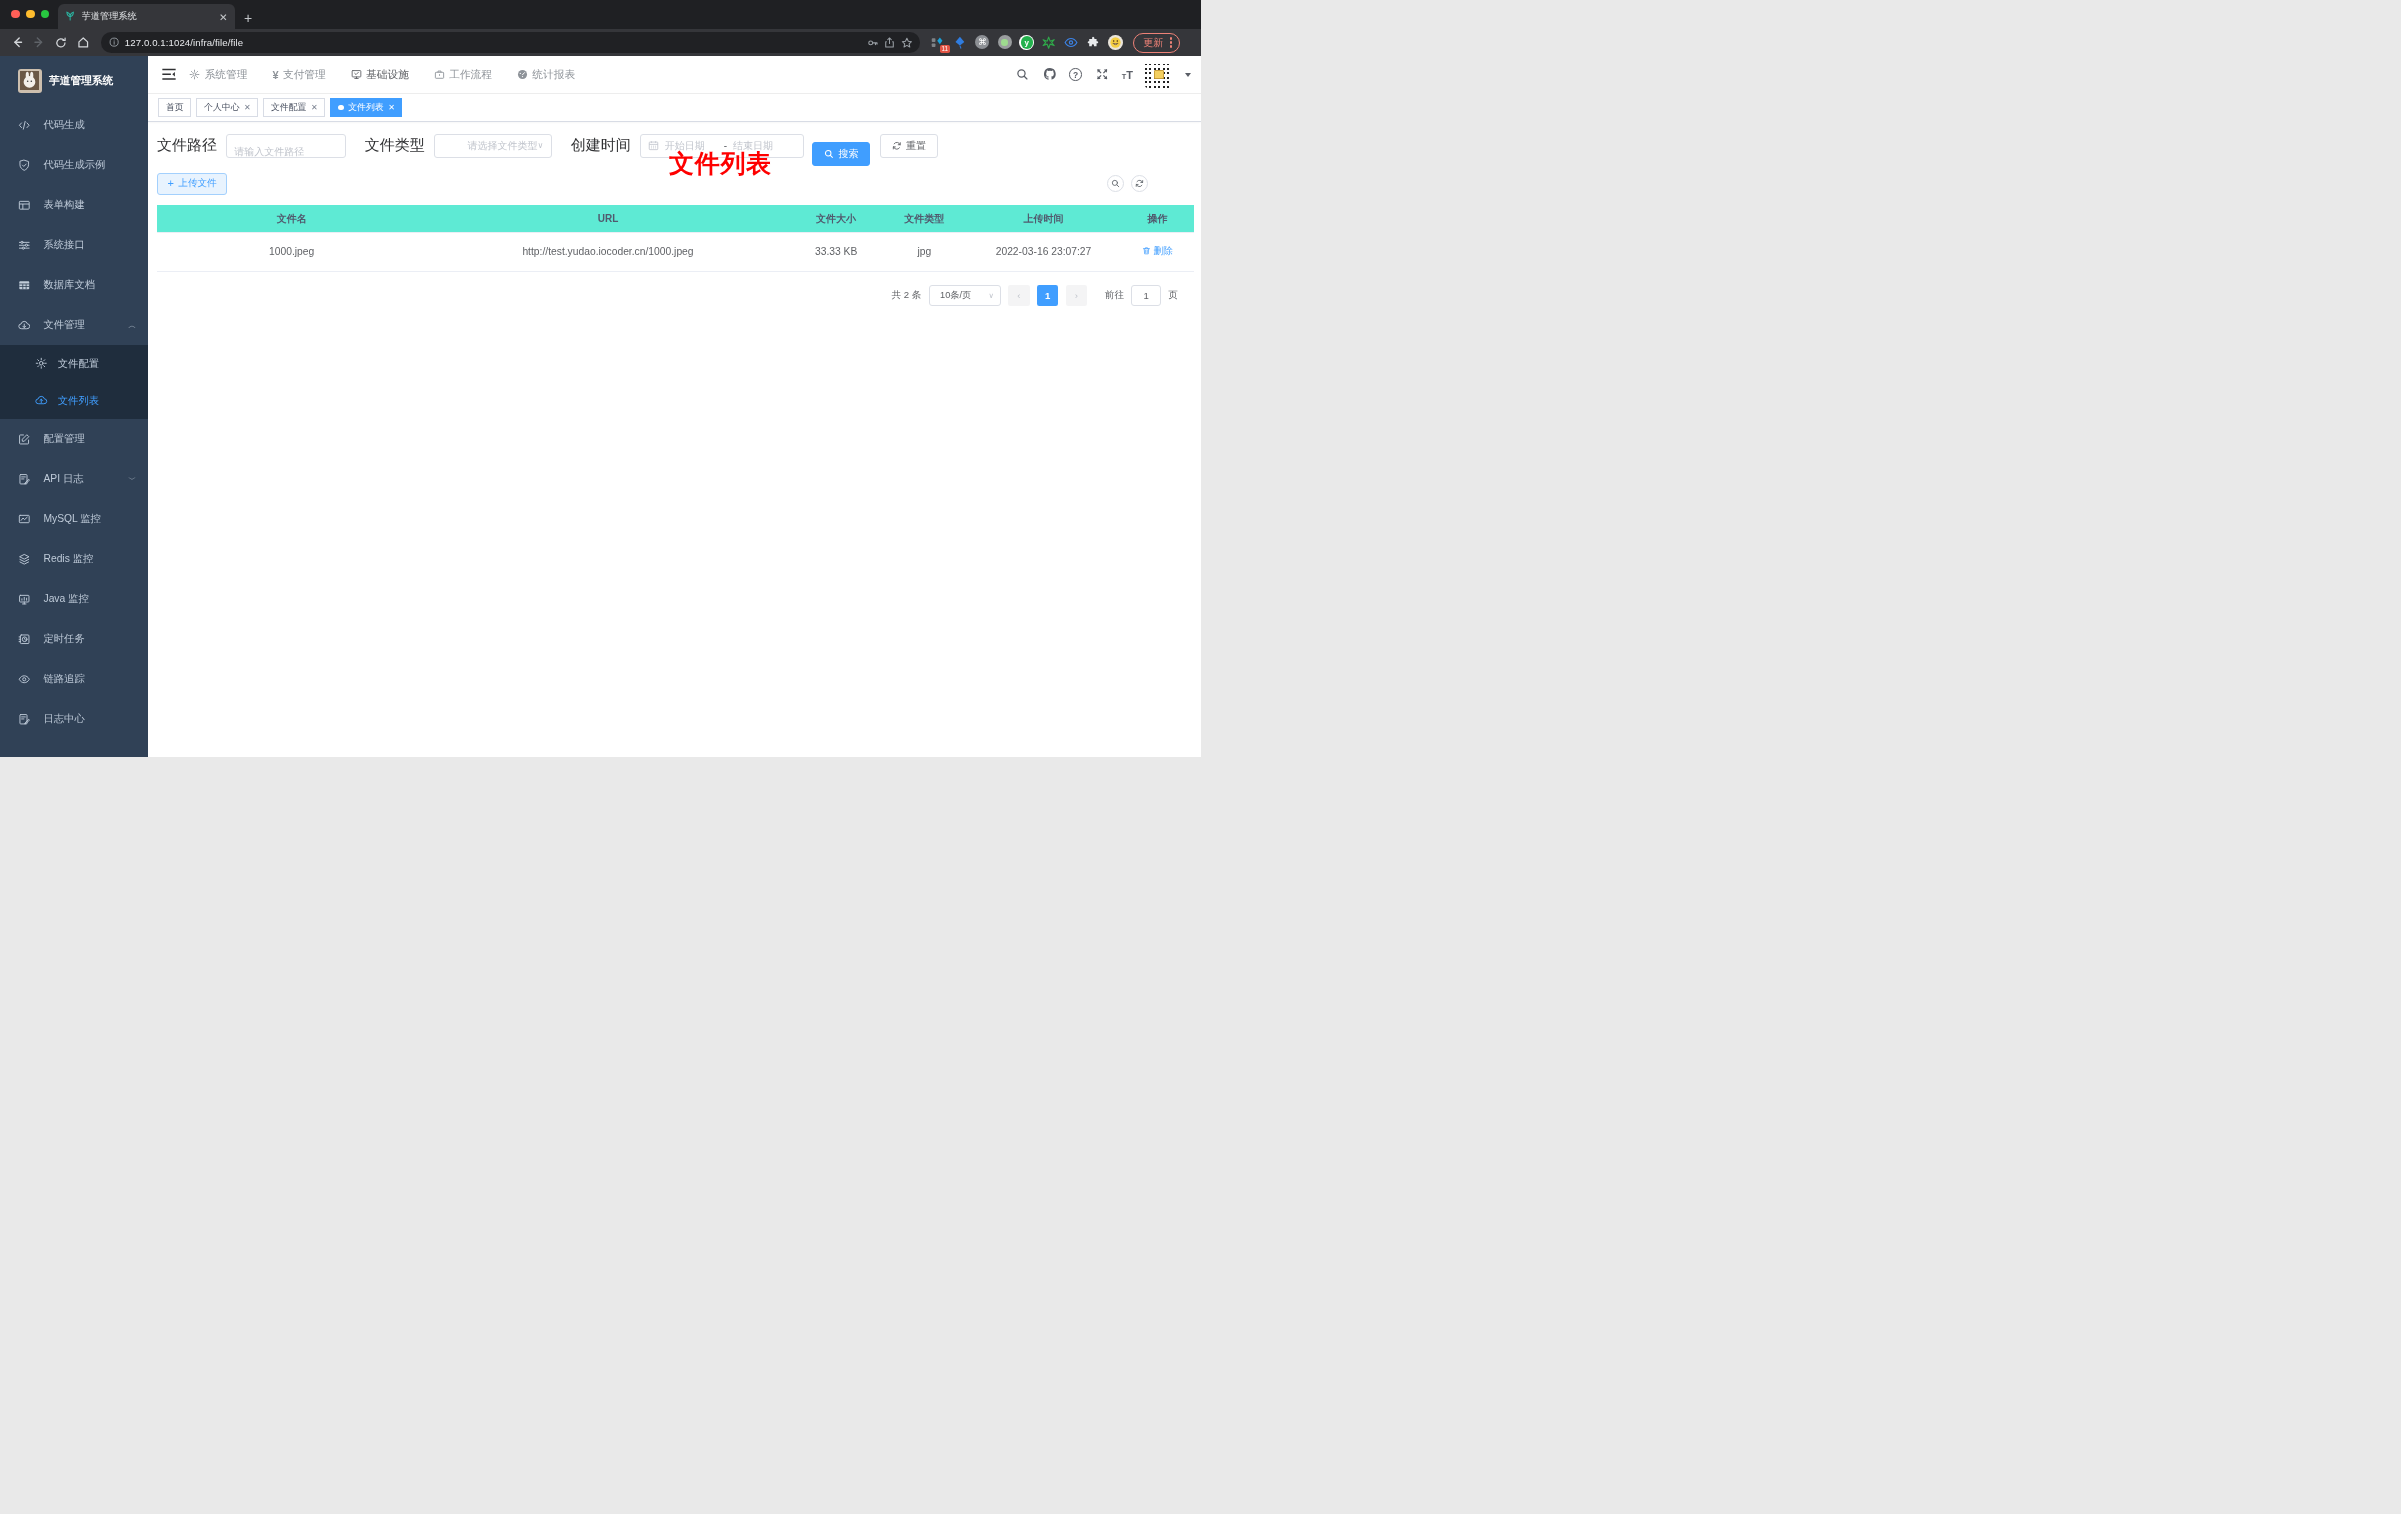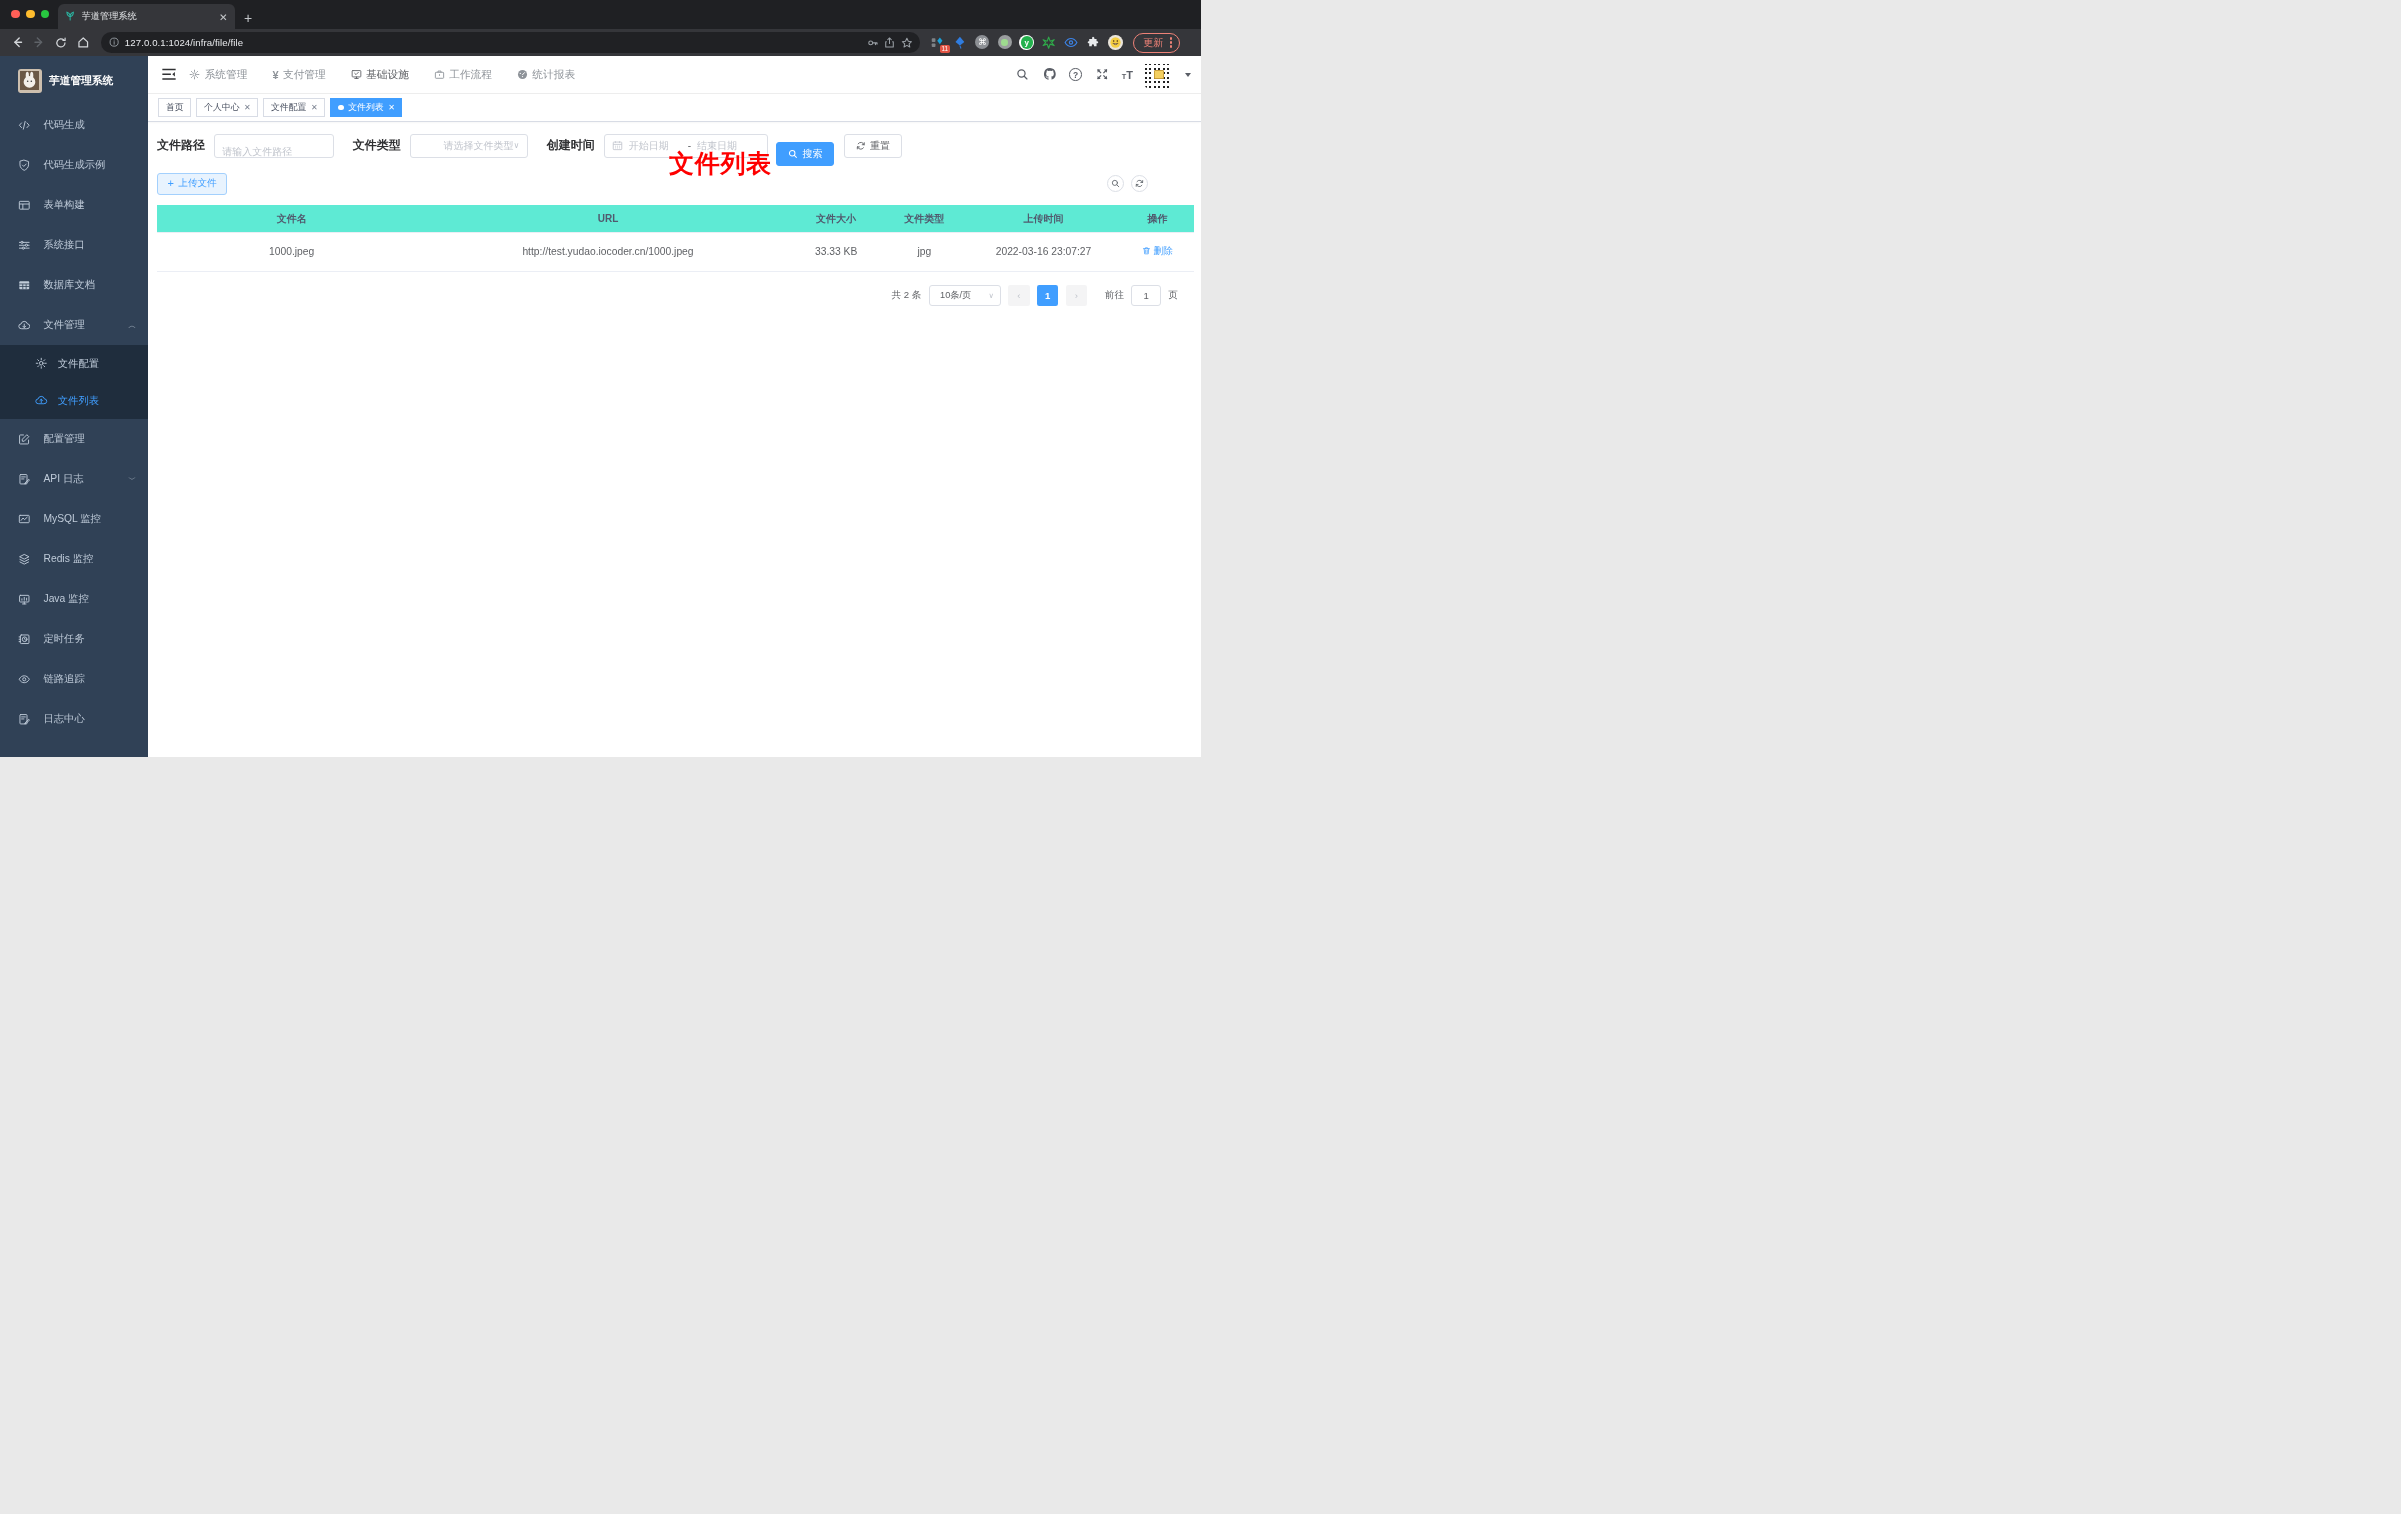--- a/index.html
+++ b/index.html
@@ -73,21 +73,21 @@
   .tag .x { font-size:8px; color:#7b8291; }
   .tag.active { background:#409eff; border-color:#409eff; color:#fff; }
   .tag.active .x { color:#fff; }
   .dot { width:5.9px; height:5.9px; border-radius:50%; background:#fff; }
 
   .annotation { position:absolute; left:521px; top:91px; font-size:25px; font-weight:bold; color:#fe0000; z-index:5;
                 letter-spacing:0.7px; }
 
   .content { padding:11.8px 7.4px 0 8.9px; position:relative; flex:1; }
   .filter-row { display:flex; align-items:center; height:24px; margin-bottom:14.8px; }
-  .flabel { font-size:12px; font-weight:bold; color:#303133; margin-right:8.9px; white-space:nowrap; }
+  .flabel { font-size:15px; font-weight:normal; color:#303133; margin-right:8.9px; white-space:nowrap; }
   .tbox { height:24px; border:0.7px solid #dcdfe6; border-radius:3px; background:#fff; display:flex; align-items:center;
           font-size:10px; color:#c0c4cc; padding:0 7.4px; }
   .tbox input { border:none; outline:none; width:100%; font-size:10px; color:#606266; font-family:inherit; }
   .tbox input::placeholder { color:#c0c4cc; }
   .selbox { width:118px; justify-content:flex-end; }
   .datebox { width:164px; gap:5.9px; }
   .datebox input { width:53px; text-align:left; }
   .btn { height:24px; border-radius:3px; font-size:10px; display:flex; align-items:center; gap:4.4px; padding:0 11px; cursor:pointer; }
   .btn-primary { background:#409eff; color:#fff; border:0.7px solid #409eff; margin-left:8.9px;margin-top:16px; }
   .btn-plain { background:#fff; color:#606266; border:0.7px solid #dcdfe6; margin-left:9.6px; }

